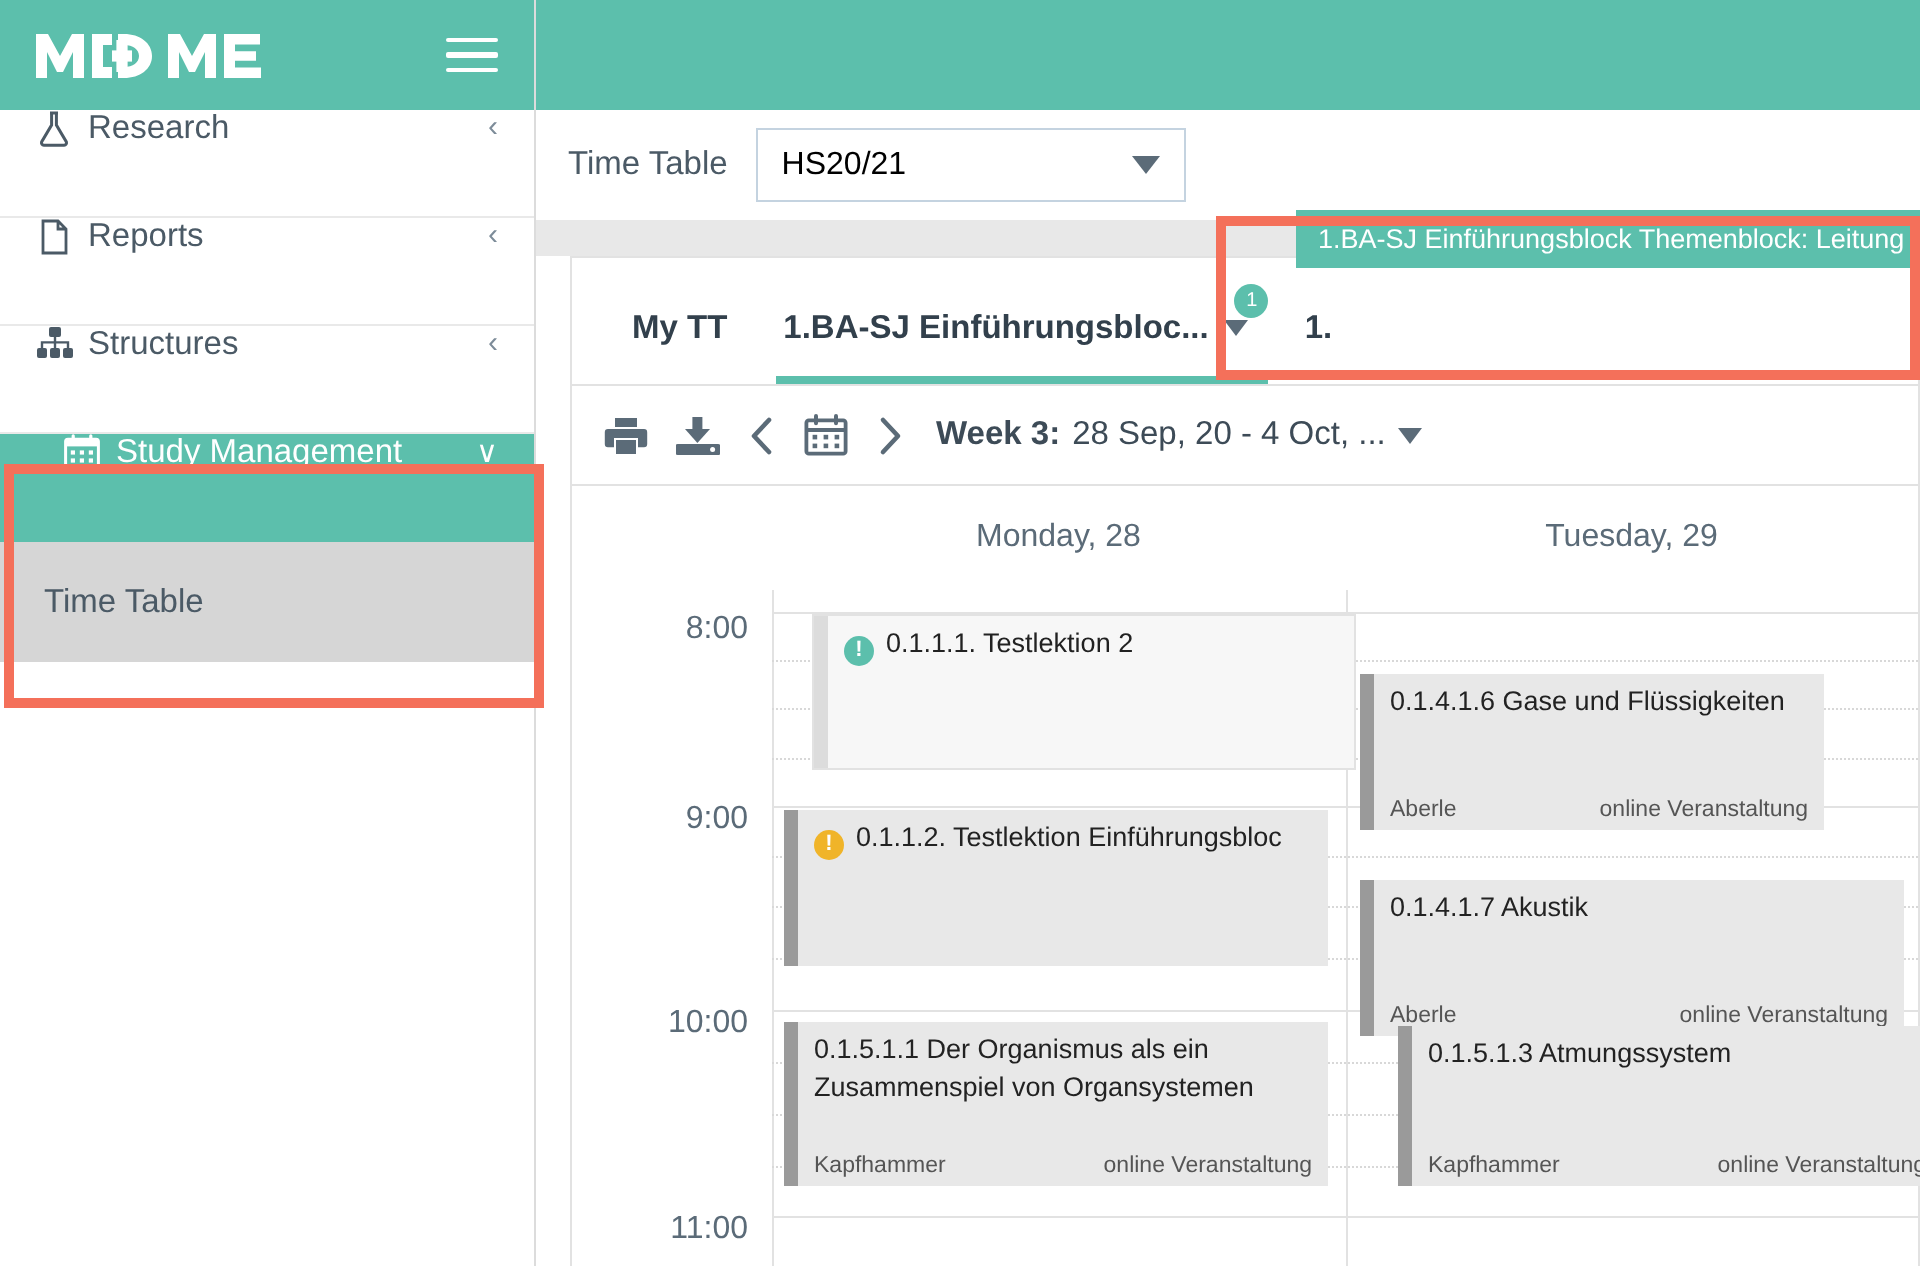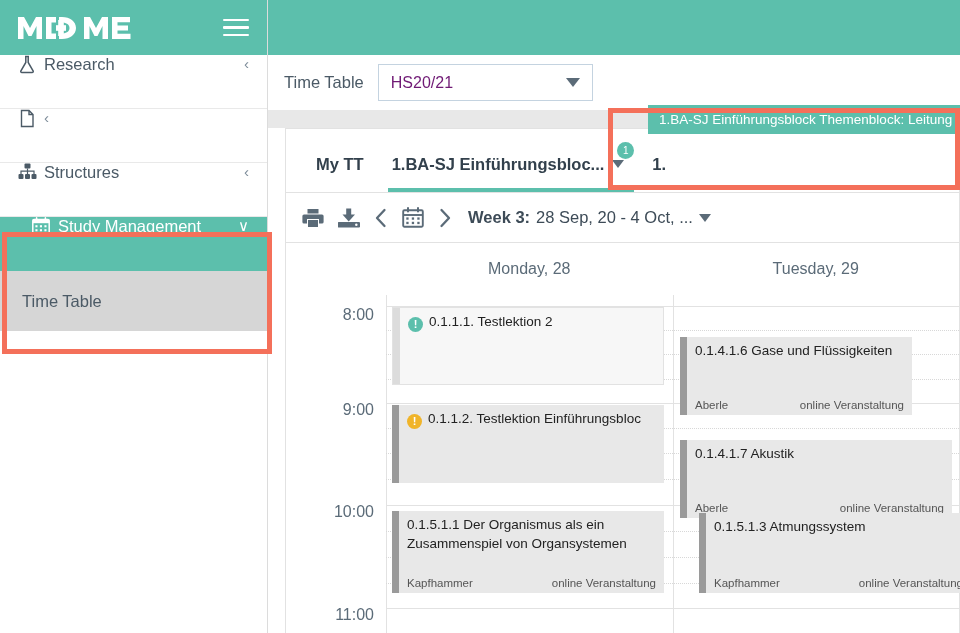--- a/index.html
+++ b/index.html
@@ -58,21 +58,21 @@
   #topbar-teal { height: 55px; background: #5cbfac; }
 
   #subheader {
     height: 55px; display: flex; align-items: center;
     padding: 0 0 0 16px; background: #fff; gap: 14px;
   }
   #subheader .tt-label { color: #4b5a66; font-size: 16.5px; }
   .select-box {
     width: 215px; height: 37px; border: 1px solid #c4d3e0; background: #fff;
     display: flex; align-items: center; justify-content: space-between;
-    padding: 0 12px; color: #701a75; font-size: 16px; cursor: pointer;
+    padding: 0 12px; color: #000000; font-size: 16px; cursor: pointer;
   }
   .caret-dn {
     width: 0; height: 0; border-left: 7px solid transparent;
     border-right: 7px solid transparent; border-top: 9px solid #5b6b78;
   }
 
   #band { height: 18px; background: #e8e8e8; }
 
   #card {
     position: absolute; left: 17px; top: 128px;
@@ -219,20 +219,21 @@
       <span class="lbl">Research</span>
       <span class="chev">‹</span>
     </div>
 
     <div class="nav-item">
       <span class="ic">
         <svg width="18" height="19" viewBox="0 0 18 19">
           <path d="M3.5,1.5 L11,1.5 L15,5.5 L15,17.5 L3.5,17.5 Z M11,1.5 L11,5.5 L15,5.5" fill="none" stroke="#4b5a66" stroke-width="1.4"></path>
         </svg>
       </span>
+      <span class="lbl">Reports</span>
       <span class="chev">‹</span>
     </div>
 
     <div class="nav-item">
       <span class="ic">
         <svg width="19" height="17" viewBox="0 0 19 17">
           <g fill="#4b5a66">
             <rect x="6.5" y="0.5" width="6" height="5" rx="1"></rect>
             <rect x="0.5" y="11" width="5" height="5" rx="1"></rect>
             <rect x="7" y="11" width="5" height="5" rx="1"></rect>
@@ -387,21 +388,21 @@
             <div class="qline" style="top:158px"></div>
             <div class="qline" style="top:184px"></div>
             <div class="hline" style="top:210px"></div>
             <div class="qline" style="top:236px"></div>
             <div class="qline" style="top:262px"></div>
             <div class="qline" style="top:288px"></div>
             <div class="hline" style="top:313px"></div>
 
             <div class="vline" style="left:287px"></div>
 
-            <div class="event" style="left:6px; top:12px; width:272px; height:78px; background:#f7f7f7; border:1px solid #e2e2e2;">
+            <div class="event" style="left:20px; top:12px; width:272px; height:78px; background:#f7f7f7; border:1px solid #e2e2e2;">
               <span class="bar" style="background:#dcdcdc;"></span>
               <span class="body">
                 <span class="title">
                   <span class="ebadge" style="background:#5cbfac;">!</span><span>0.1.1.1. Testlektion 2</span>
                 </span>
               </span>
             </div>
 
             <div class="event" style="left:6px; top:110px; width:272px; height:78px; background:#e8e8e8;">
               <span class="bar" style="background:#9a9a9a;"></span>

